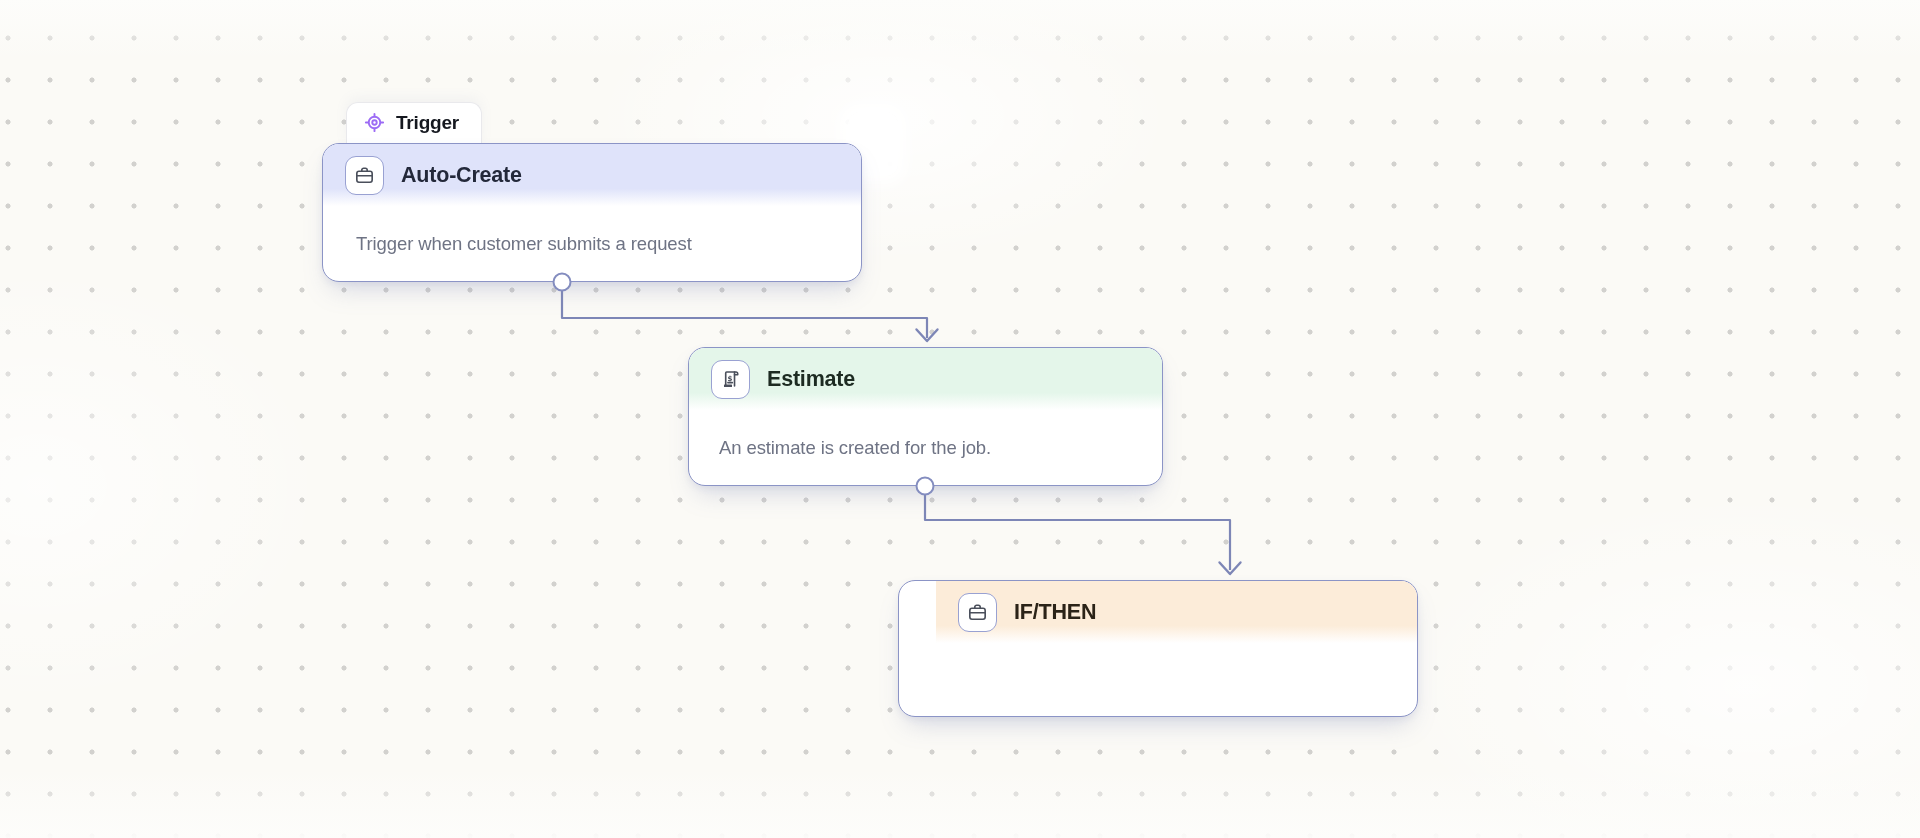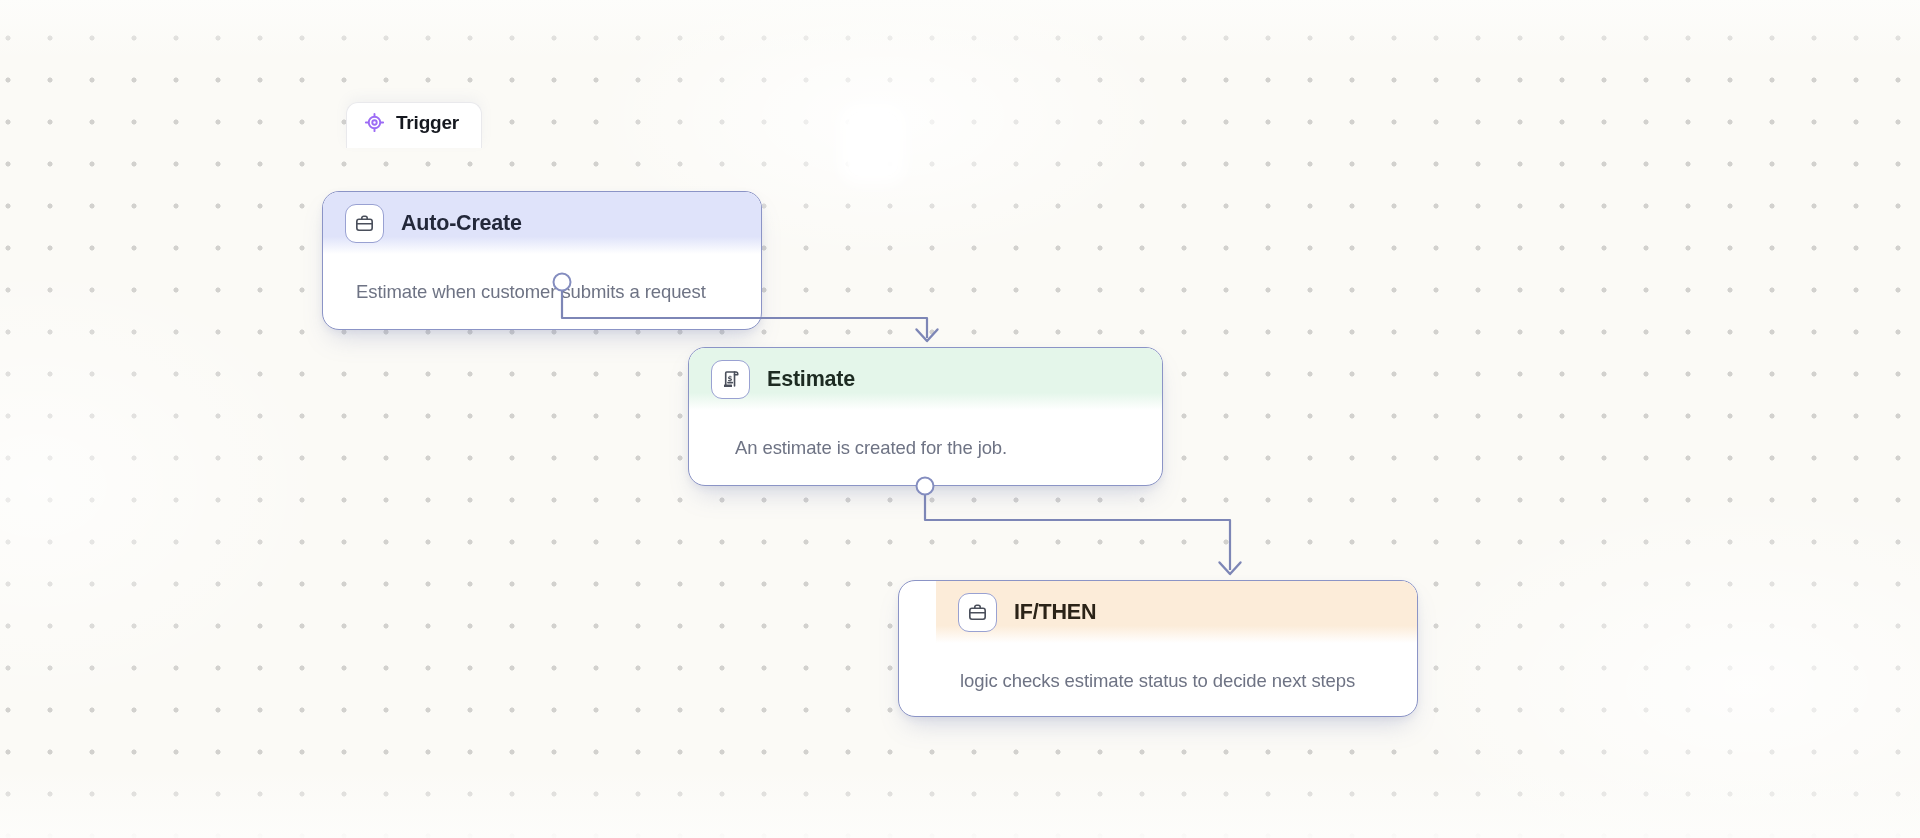--- a/index.html
+++ b/index.html
@@ -45,21 +45,21 @@
   .badge-3{ left:898px; top:538px; }
   .badge-icon{ width:23px; height:23px; stroke:#9c6bf5; stroke-width:2; fill:none; stroke-linecap:round; stroke-linejoin:round; }
   .badge-label{ font-size:19px; font-weight:600; color:#15181f; letter-spacing:-.2px; }
 
   .node{
     position:absolute; z-index:3;
     background:#ffffff; border:1.6px solid #8b94c6; border-radius:17px;
     overflow:hidden; cursor:pointer;
     box-shadow:0 14px 26px -8px rgba(115,125,175,.28), 0 3px 6px rgba(115,125,175,.10);
   }
-  .node-1{ left:322px; top:143px; width:440px; height:139px;margin-top:48px; }
+  .node-1{ left:322px; top:143px; width:540px; height:139px; }
   .node-2{ left:688px; top:347px; width:475px; height:139px; }
   .node-3{ left:898px; top:580px; width:520px; height:137px;padding-left:37px; }
 
   .node-header{
     height:62px; display:flex; align-items:center; gap:17px; padding-left:22px;
   }
   .node-1 .node-header{ background:linear-gradient(180deg,#dfe3fa 0%,#dfe3fa 72%,rgba(223,227,250,0) 100%); }
   .node-2 .node-header{ background:linear-gradient(180deg,#e4f6ea 0%,#e4f6ea 72%,rgba(228,246,234,0) 100%); }
   .node-3 .node-header{ background:linear-gradient(180deg,#fcecd9 0%,#fcecd9 72%,rgba(252,236,217,0) 100%); }
 
@@ -75,21 +75,21 @@
   .node-title{ font-size:21.5px; font-weight:700; letter-spacing:-.2px; }
   .node-1 .node-title{ color:#23283a; }
   .node-2 .node-title{ color:#1d2b22; }
   .node-3 .node-title{ color:#2b2318; }
 
   .node-body{
     height:75px; display:flex; align-items:center;
     font-size:18.5px; color:#6e7384; letter-spacing:-.1px;
   }
   .node-1 .node-body{ padding-left:33px; }
-  .node-2 .node-body{ padding-left:46px; }
+  .node-2 .node-body{ padding-left:30px; }
   .node-3 .node-body{ padding-left:24px; }
 </style>
 </head>
 <body>
 
 <div class="canvas">
 
   <div class="soft-patch"></div>
 
   <svg class="edges" viewBox="0 0 1920 838">
@@ -117,21 +117,21 @@
     <div class="node-header">
       <span class="icon-box">
         <svg viewBox="0 0 24 24">
           <rect x="4" y="7.6" width="16" height="11.4" rx="2.2"></rect>
           <path d="M9.2 7.6 V6.3 a1.9 1.9 0 0 1 1.9 -1.9 h1.8 a1.9 1.9 0 0 1 1.9 1.9 V7.6"></path>
           <path d="M4.3 12.2 H19.7"></path>
         </svg>
       </span>
       <span class="node-title">Auto-Create</span>
     </div>
-    <div class="node-body">Estimate when customer submits a request</div>
+    <div class="node-body">Trigger when customer submits a request</div>
   </div>
 
   <div class="node node-2">
     <div class="node-header">
       <span class="icon-box">
         <svg viewBox="0 0 24 24">
           <path d="M7 18.7 V5.2 a1 1 0 0 1 1 -1 h8.2"></path>
           <path d="M16.2 4.2 h1.6 a1.7 1.7 0 0 1 1.7 1.7 v1.1 h-3.3 V4.2"></path>
           <path d="M16.2 7 V18.7"></path>
           <text x="11.6" y="13.4" text-anchor="middle">$</text>
@@ -149,16 +149,15 @@
     <div class="node-header">
       <span class="icon-box">
         <svg viewBox="0 0 24 24">
           <rect x="4" y="7.6" width="16" height="11.4" rx="2.2"></rect>
           <path d="M9.2 7.6 V6.3 a1.9 1.9 0 0 1 1.9 -1.9 h1.8 a1.9 1.9 0 0 1 1.9 1.9 V7.6"></path>
           <path d="M4.3 12.2 H19.7"></path>
         </svg>
       </span>
       <span class="node-title">IF/THEN</span>
     </div>
-    <div class="node-body">logic checks estimate status to decide next steps</div>
   </div>
 
 </div>
 
 </body></html>

